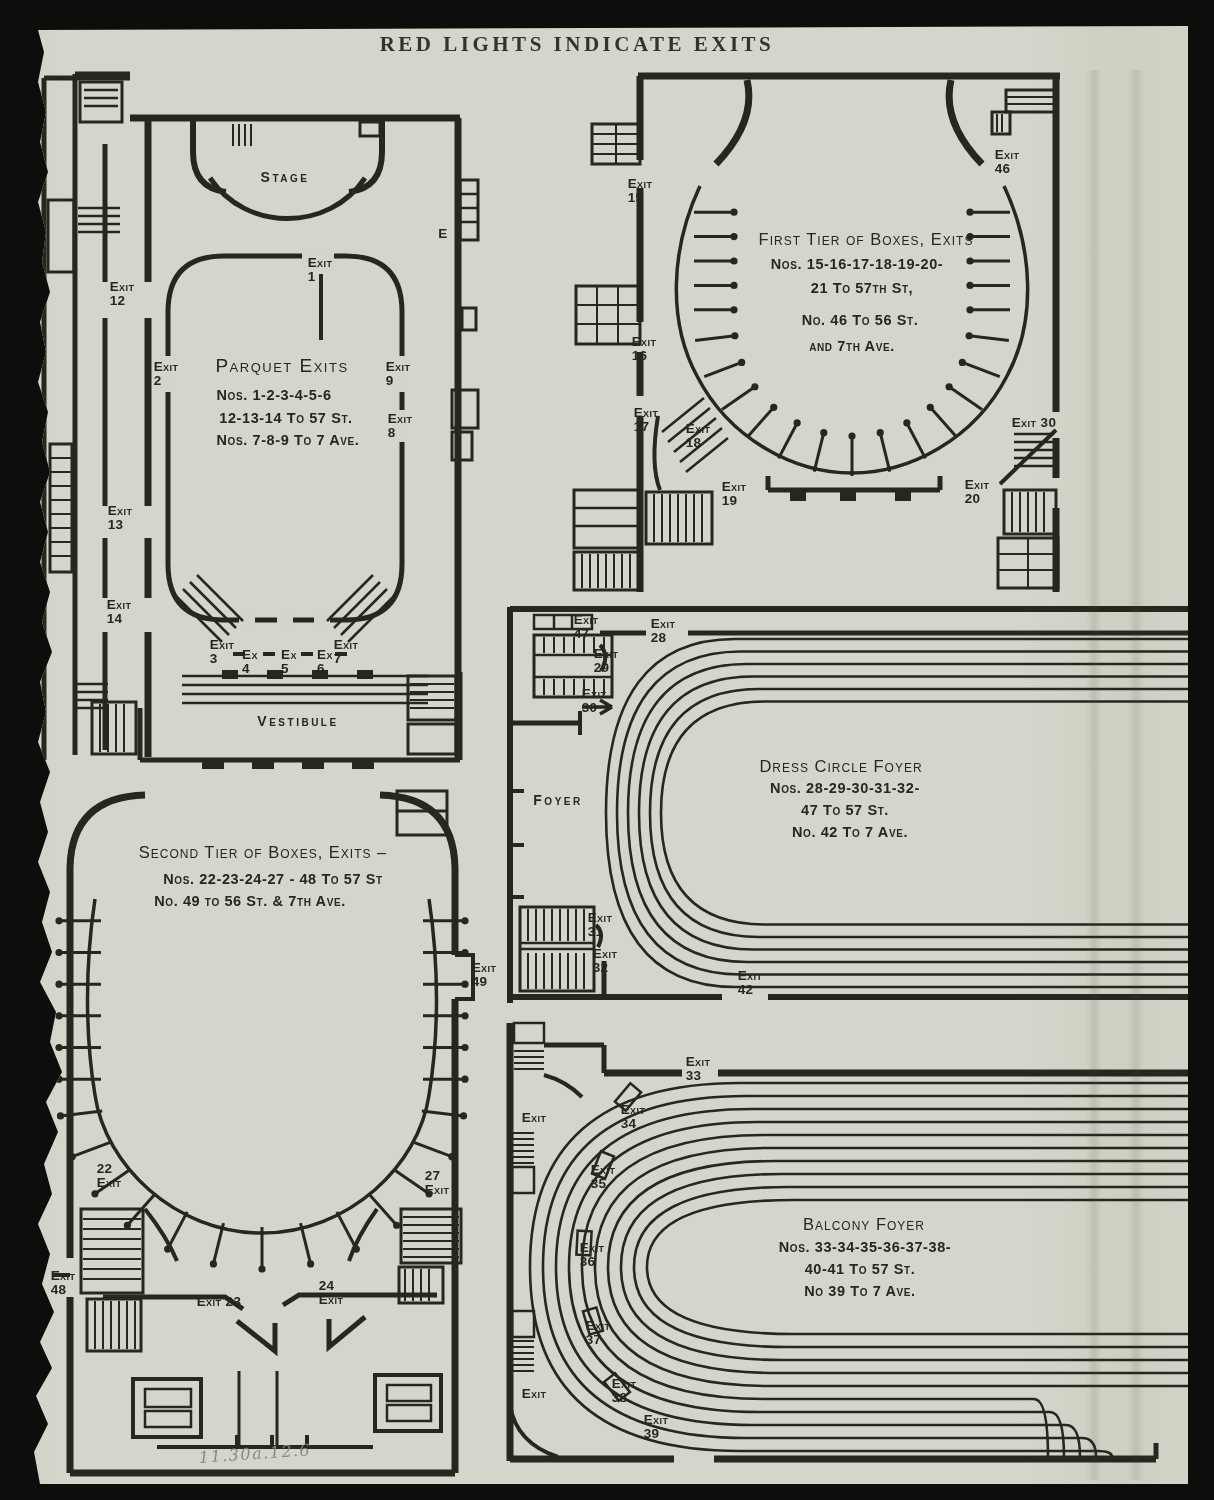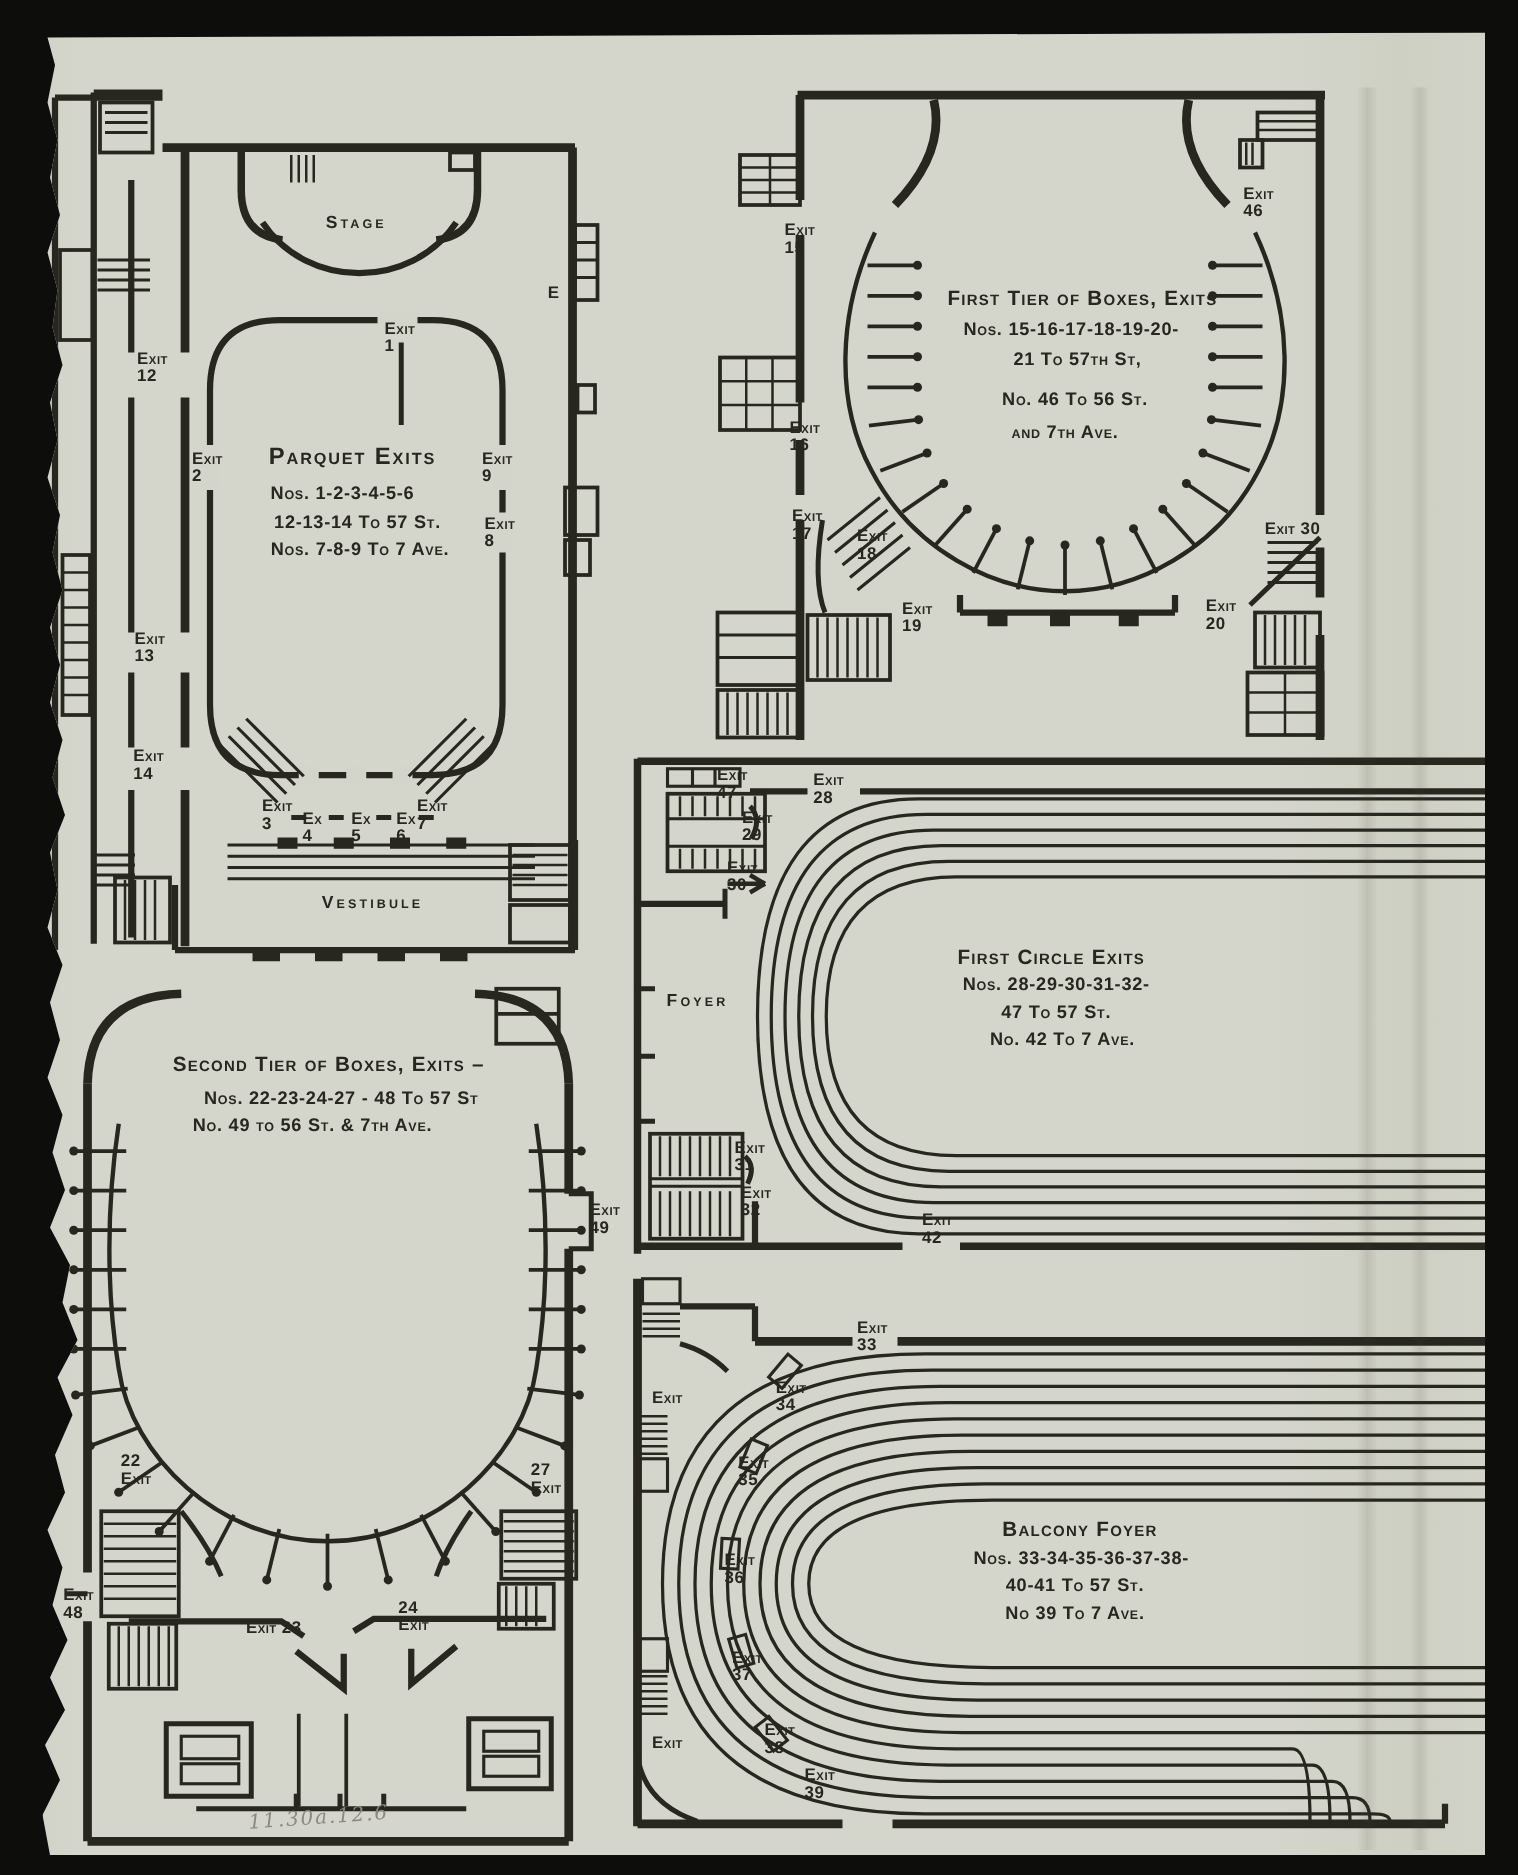--- a/index.html
+++ b/index.html
@@ -15,34 +15,35 @@
     color:#34332b;white-space:nowrap}
   .plan{position:absolute}
   .plan svg{position:absolute;left:0;top:0}
   svg path,svg rect,svg line,svg circle{fill:none;stroke:#27261f}
   svg rect.paper{fill:#d4d5ca;stroke:none}
   svg rect.fill{fill:#27261f;stroke:none}
   svg circle{fill:#27261f;stroke:none}
   .lbl{position:absolute;transform:translateX(-50%);font-weight:bold;font-size:13.5px;
     font-variant:small-caps;letter-spacing:.4px;color:#27261f;white-space:pre-line;
     text-align:left;line-height:1.05}
-  .hd{position:absolute;transform:translateX(-50%);font-weight:bold;font-size:16.5px;
+  .hd{position:absolute;transform:translateX(-50%);font-weight:normal;font-size:16.5px;
     font-variant:small-caps;letter-spacing:1px;color:#27261f;white-space:nowrap;}
   .hd.big{font-size:19px;letter-spacing:1.5px}
   .tl{position:absolute;transform:translateX(-50%);font-weight:bold;font-size:14.5px;
     font-variant:small-caps;letter-spacing:.6px;color:#27261f;white-space:nowrap;text-align:left}
   .room{font-size:14px;letter-spacing:2.5px;font-variant:small-caps;font-weight:bold}
   .note{position:absolute;left:255px;top:1444px;transform:translateX(-50%) rotate(-4deg);
     font-family:"DejaVu Serif",serif;font-style:italic;font-size:16px;letter-spacing:1.5px;color:#8b897f}
 </style>
 </head>
 <body>
 
 <div id="paper">
 
+  <div class="title">RED LIGHTS INDICATE EXITS</div>
 
   <div class="plan" style="left:30px;top:60px;width:470px;height:730px">
     <svg width="470" height="730" viewBox="0 0 470 730">
       <g>
         <path stroke-width="7" d="M100,58 H430 M118,58 V222 M118,258 V446 M118,478 V538 M118,572 V697 M428,58 V700"></path>
         <path stroke-width="5" d="M14,18 V700 M45,14 V695 M14,18 H100 M45,14 H100 M75,84 V222 M75,258 V446 M75,478 V538 M75,572 V690 M110,648 V700 M110,700 H430 M430,612 V700"></path>
         <path stroke-width="6" d="M163,58 V92 Q163,128 196,132 M352,58 V92 Q352,128 319,132"></path>
         <path stroke-width="5" d="M180,118 C216,172 299,172 335,118"></path>
       </g>
       <g>
@@ -275,21 +276,21 @@
     </svg>
     <span class="lbl" style="left:86px;top:18px">Exit
 47</span>
     <span class="lbl" style="left:163px;top:22px">Exit
 28</span>
     <span class="lbl" style="left:106px;top:52px">Exit
 29</span>
     <span class="lbl" style="left:94px;top:92px">Exit
 30</span>
     <span class="lbl room" style="left:58px;top:198px">Foyer</span>
-    <span class="hd" style="left:341px;top:162px">First Circle Exits</span>
+    <span class="hd" style="left:341px;top:162px">Dress Circle Foyer</span>
     <span class="tl" style="left:345px;top:185px">Nos. 28-29-30-31-32-</span>
     <span class="tl" style="left:345px;top:207px">47 To 57 St.</span>
     <span class="tl" style="left:350px;top:229px">No. 42 To 7 Ave.</span>
     <span class="lbl" style="left:100px;top:316px">Exit
 31</span>
     <span class="lbl" style="left:105px;top:352px">Exit
 32</span>
     <span class="lbl" style="left:250px;top:374px">Exit
 42</span>
   </div>

